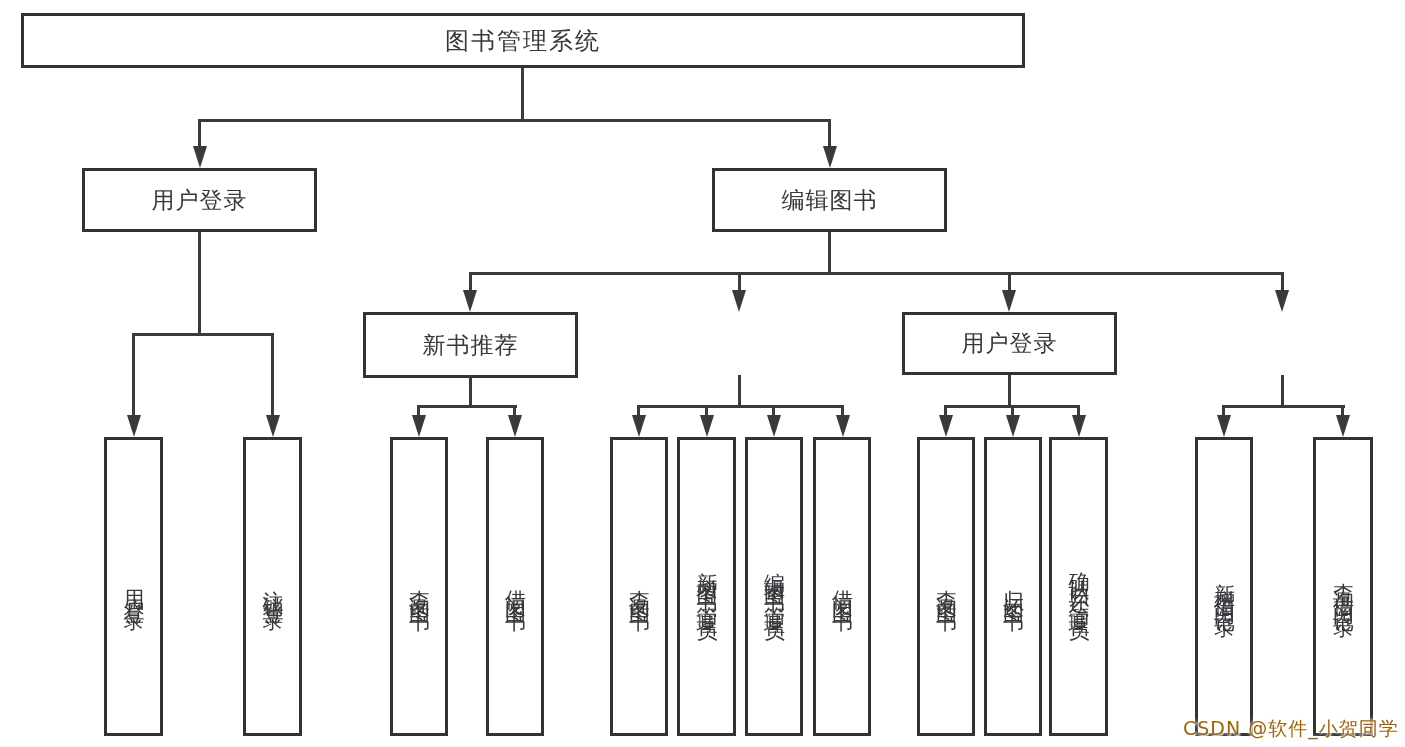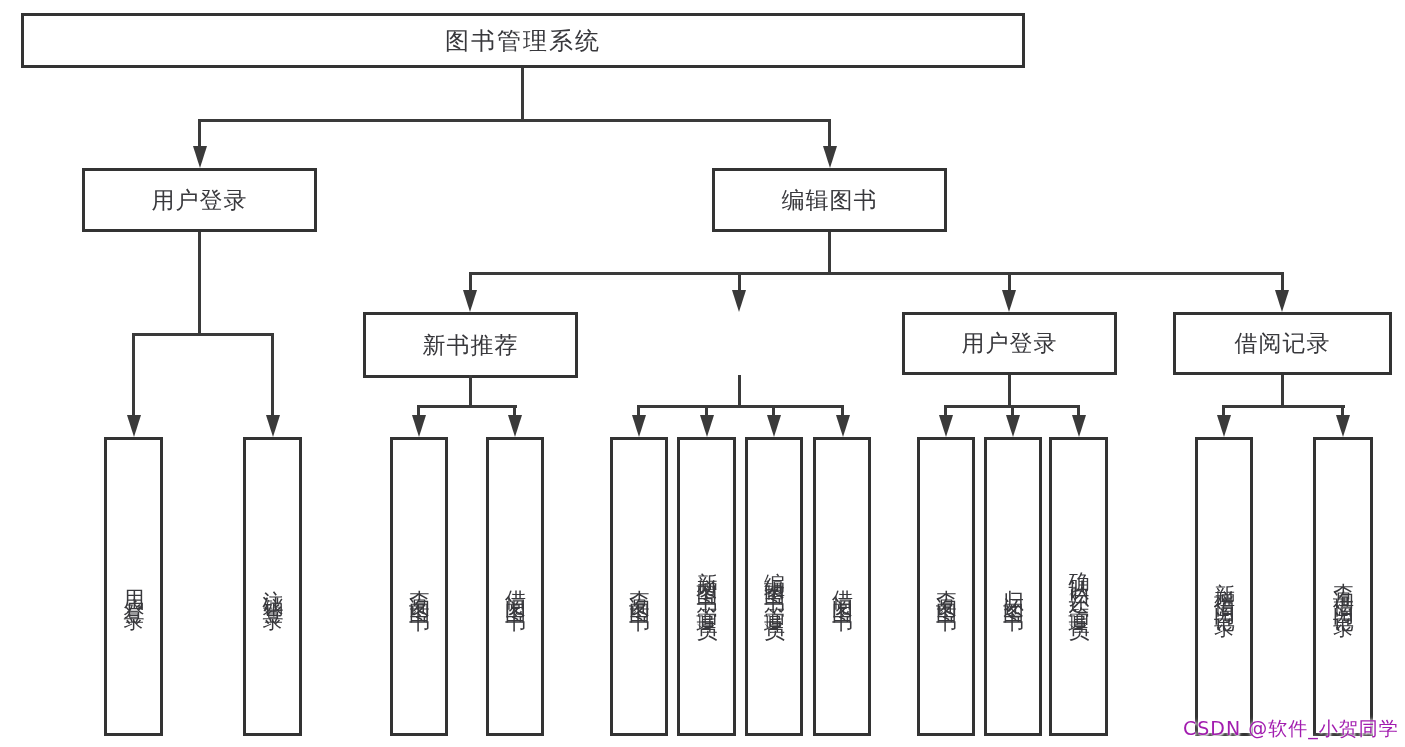--- a/index.html
+++ b/index.html
@@ -19,21 +19,21 @@
     writing-mode:vertical-rl;text-orientation:mixed;
     font-size:21px;letter-spacing:7px;line-height:1;white-space:nowrap;
   }
   .line{position:absolute;background:#3a3a3a;}
   .arrowhead{
     position:absolute;width:0;height:0;
     border-left:7px solid transparent;border-right:7px solid transparent;
     border-top:22px solid #3a3a3a;
   }
   .watermark{
-    position:absolute;left:1183px;top:716px;font-size:19px;color:#a21caf;
+    position:absolute;left:1183px;top:716px;font-size:19px;color:#a16207;
     letter-spacing:1px;white-space:nowrap;
     text-shadow:0 0 3px #ffffff,0 0 5px #ffffff,1px 1px 2px #ffffff;
     z-index:5;
   }
 </style>
 </head>
 <body>
 
 <div class="canvas">
 
@@ -77,23 +77,20 @@
     <div class="arrowhead" style="left:1002px;top:290px"></div>
     <div class="line" style="left:1281px;top:272px;width:3px;height:20px"></div>
     <div class="arrowhead" style="left:1275px;top:290px"></div>
   </div>
 
   <div class="box" style="left:363px;top:312px;width:215px;height:66px">
     <span class="hlabel">新书推荐</span>
   </div>
   <div class="box" style="left:902px;top:312px;width:215px;height:63px">
     <span class="hlabel">用户登录</span>
-  </div>
-  <div class="box" style="left:1173px;top:312px;width:219px;height:63px">
-    <span class="hlabel">借阅记录</span>
   </div>
 
   <div>
     <div class="line" style="left:469px;top:375px;width:3px;height:33px"></div>
     <div class="line" style="left:417px;top:405px;width:100px;height:3px"></div>
     <div class="line" style="left:417px;top:405px;width:3px;height:12px"></div>
     <div class="arrowhead" style="left:412px;top:415px"></div>
     <div class="line" style="left:513px;top:405px;width:3px;height:12px"></div>
     <div class="arrowhead" style="left:508px;top:415px"></div>
   </div>

